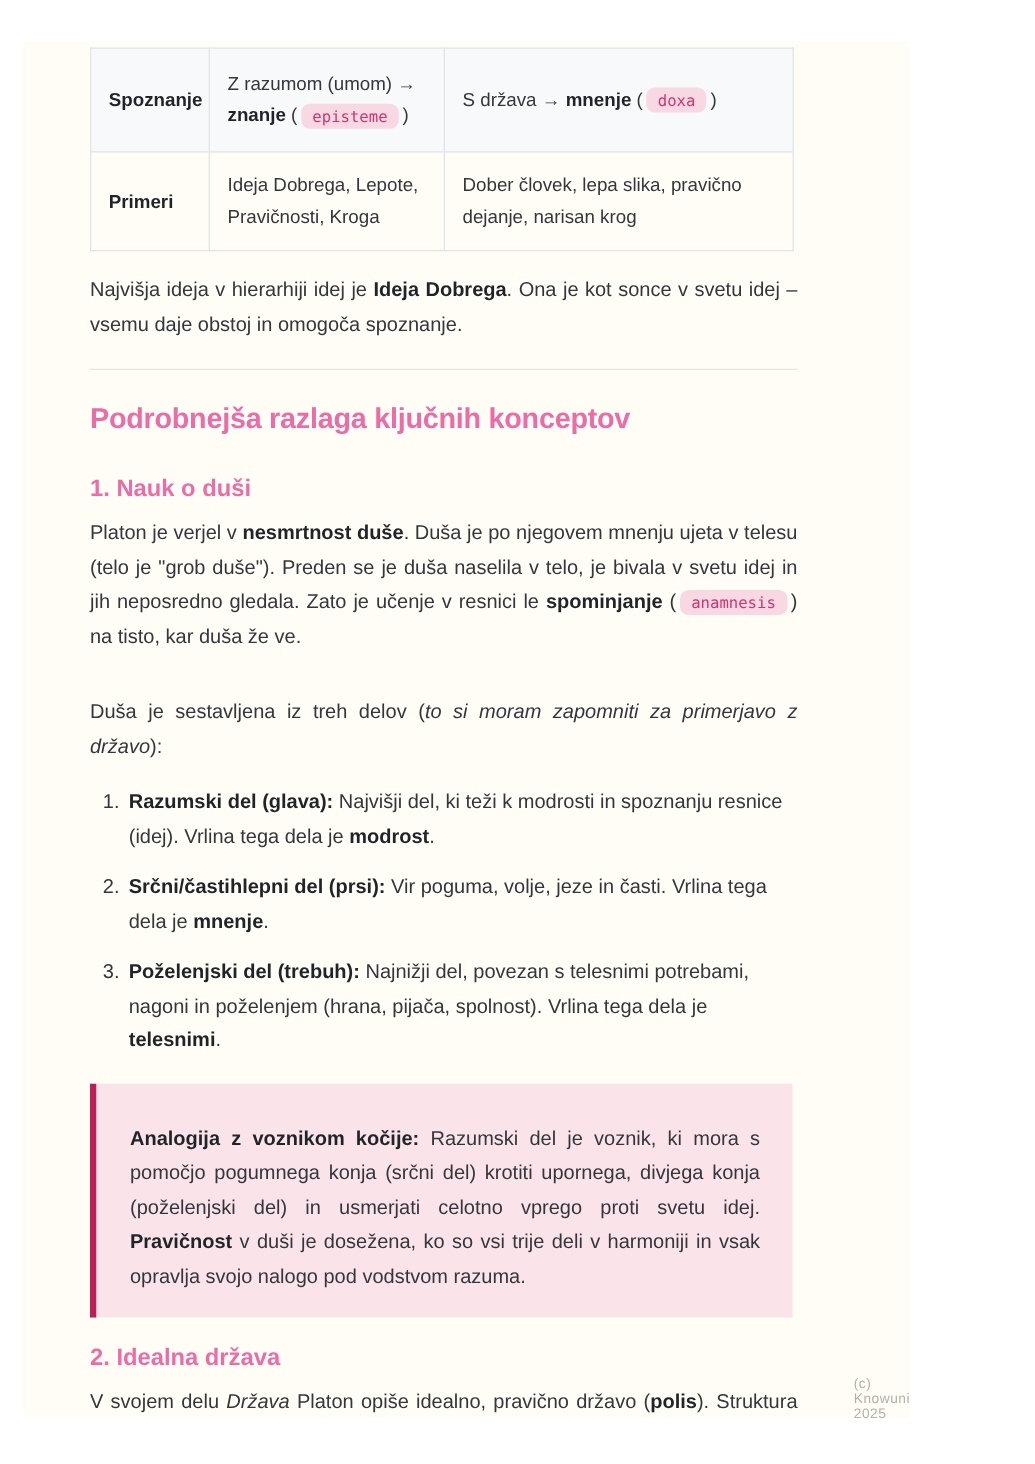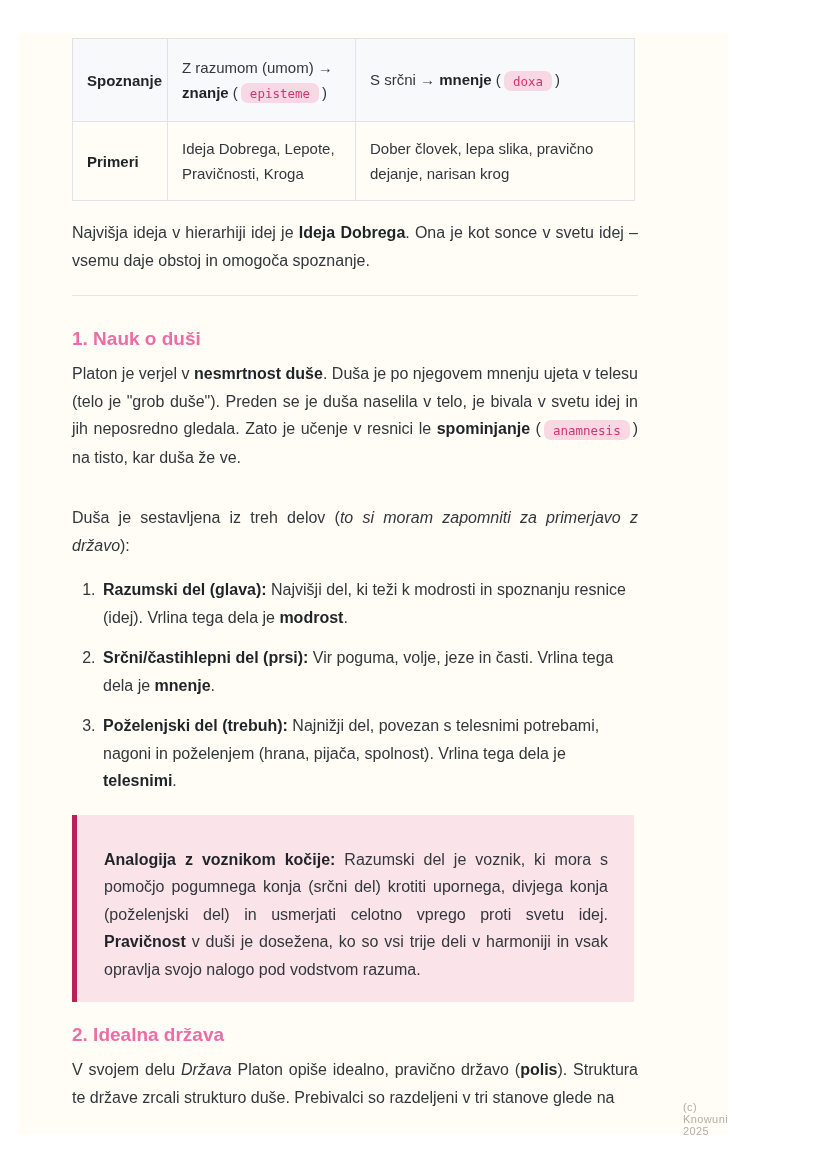--- a/index.html
+++ b/index.html
@@ -56,34 +56,35 @@
       <table class="cmp">
         <colgroup>
             <col class="c1">
             <col class="c2">
             <col class="c3">
           </colgroup>
         <tbody>
           <tr class="hdr-row">
             <th>Spoznanje</th>
             <td><span>Z razumom (umom) → </span><span class="seg-b">znanje</span><span> (</span><span class="seg-code">episteme</span><span>)</span></td>
-            <td><span>S srčni → </span><span class="seg-b">mnenje</span><span> (</span><span class="seg-code">doxa</span><span>)</span></td>
+            <td><span>S država → </span><span class="seg-b">mnenje</span><span> (</span><span class="seg-code">doxa</span><span>)</span></td>
           </tr>
           <tr class="body-row">
             <th>Primeri</th>
             <td><span>Ideja Dobrega, Lepote, Pravičnosti, Kroga</span></td>
             <td><span>Dober človek, lepa slika, pravično dejanje, narisan krog</span></td>
           </tr>
         </tbody>
       </table>
 
       <p class="para intro justify"><span>Najvišja ideja v hierarhiji idej je </span><span class="seg-b">Ideja Dobrega</span><span>. Ona je kot sonce v svetu idej – vsemu daje obstoj in omogoča spoznanje.</span></p>
 
       <hr class="divider">
 
+      <h2 class="sec">Podrobnejša razlaga ključnih konceptov</h2>
 
       <h3 class="sub">1. Nauk o duši</h3>
 
       <p class="para after-h3 justify"><span>Platon je verjel v </span><span class="seg-b">nesmrtnost duše</span><span>. Duša je po njegovem mnenju ujeta v telesu (telo je "grob duše"). Preden se je duša naselila v telo, je bivala v svetu idej in jih neposredno gledala. Zato je učenje v resnici le </span><span class="seg-b">spominjanje</span><span> (</span><span class="seg-code">anamnesis</span><span>) na tisto, kar duša že ve.</span></p>
 
       <p class="para lead-in justify"><span>Duša je sestavljena iz treh delov (</span><span class="seg-i">to si moram zapomniti za primerjavo z državo</span><span>):</span></p>
 
       <ol class="parts">
         <li><span class="seg-b">Razumski del (glava):</span><span> Najvišji del, ki teži k modrosti in spoznanju resnice (idej). Vrlina tega dela je </span><span class="seg-b">modrost</span><span>.</span></li>
         <li><span class="seg-b">Srčni/častihlepni del (prsi):</span><span> Vir poguma, volje, jeze in časti. Vrlina tega dela je </span><span class="seg-b">mnenje</span><span>.</span></li>

